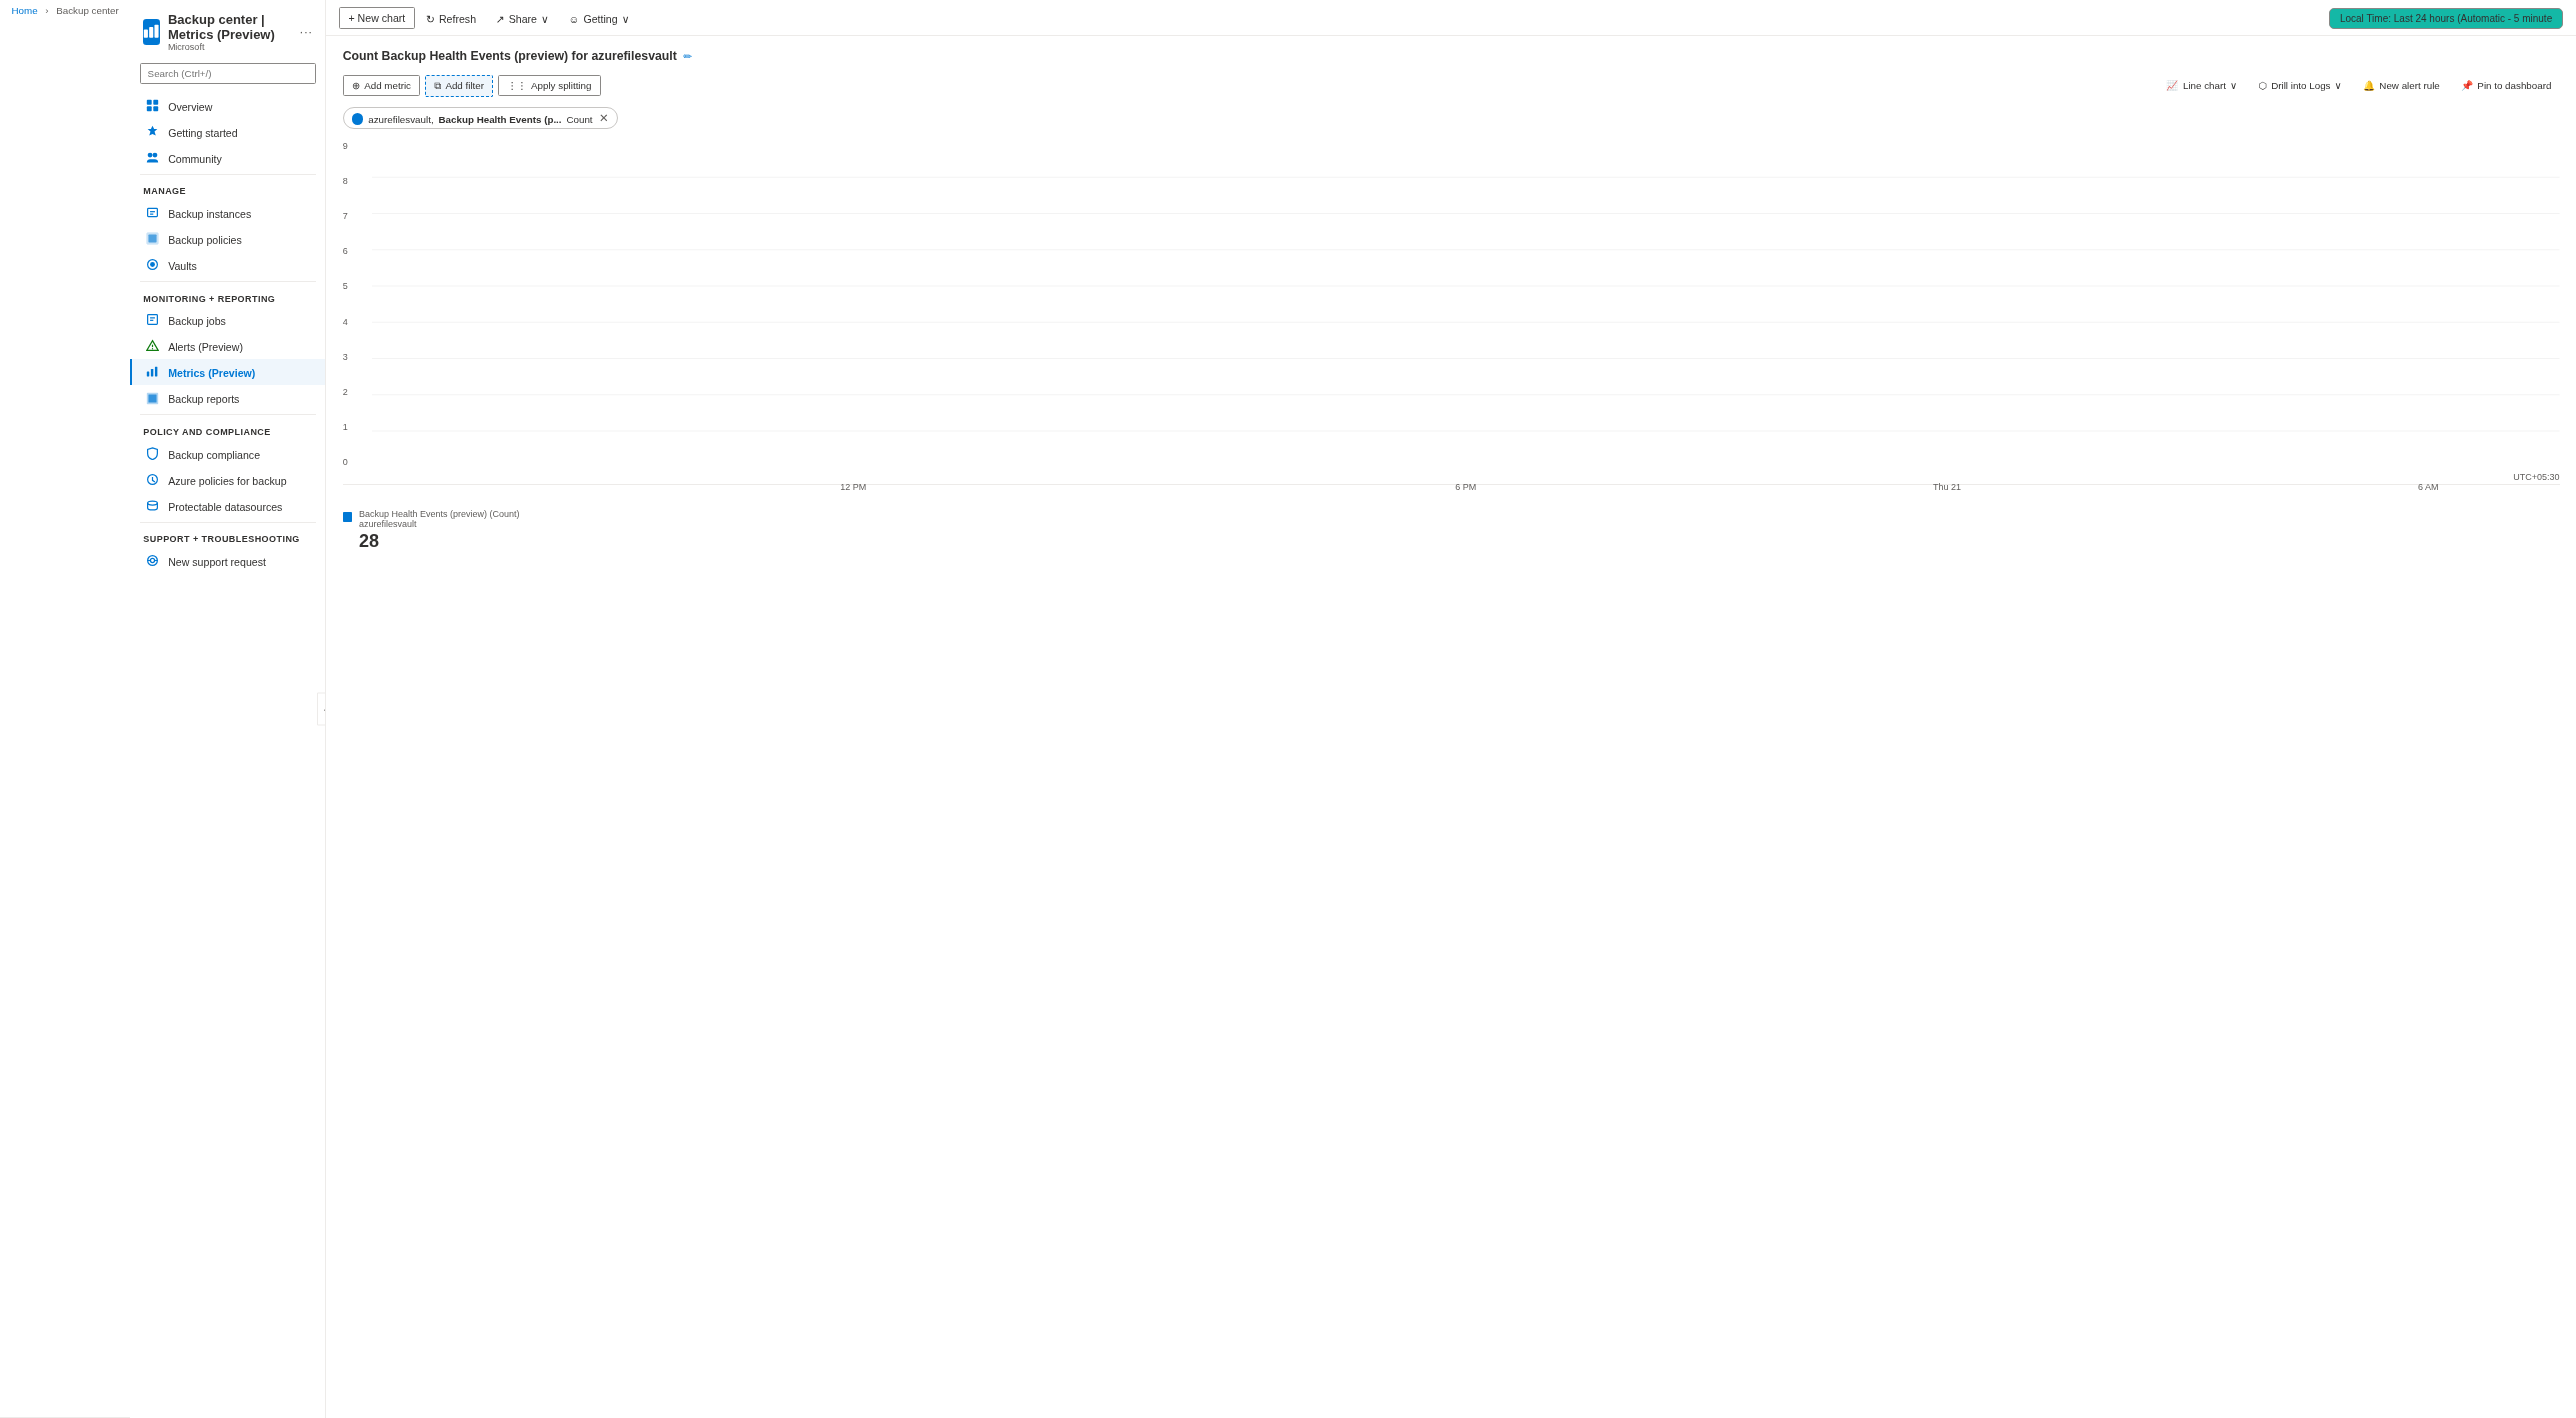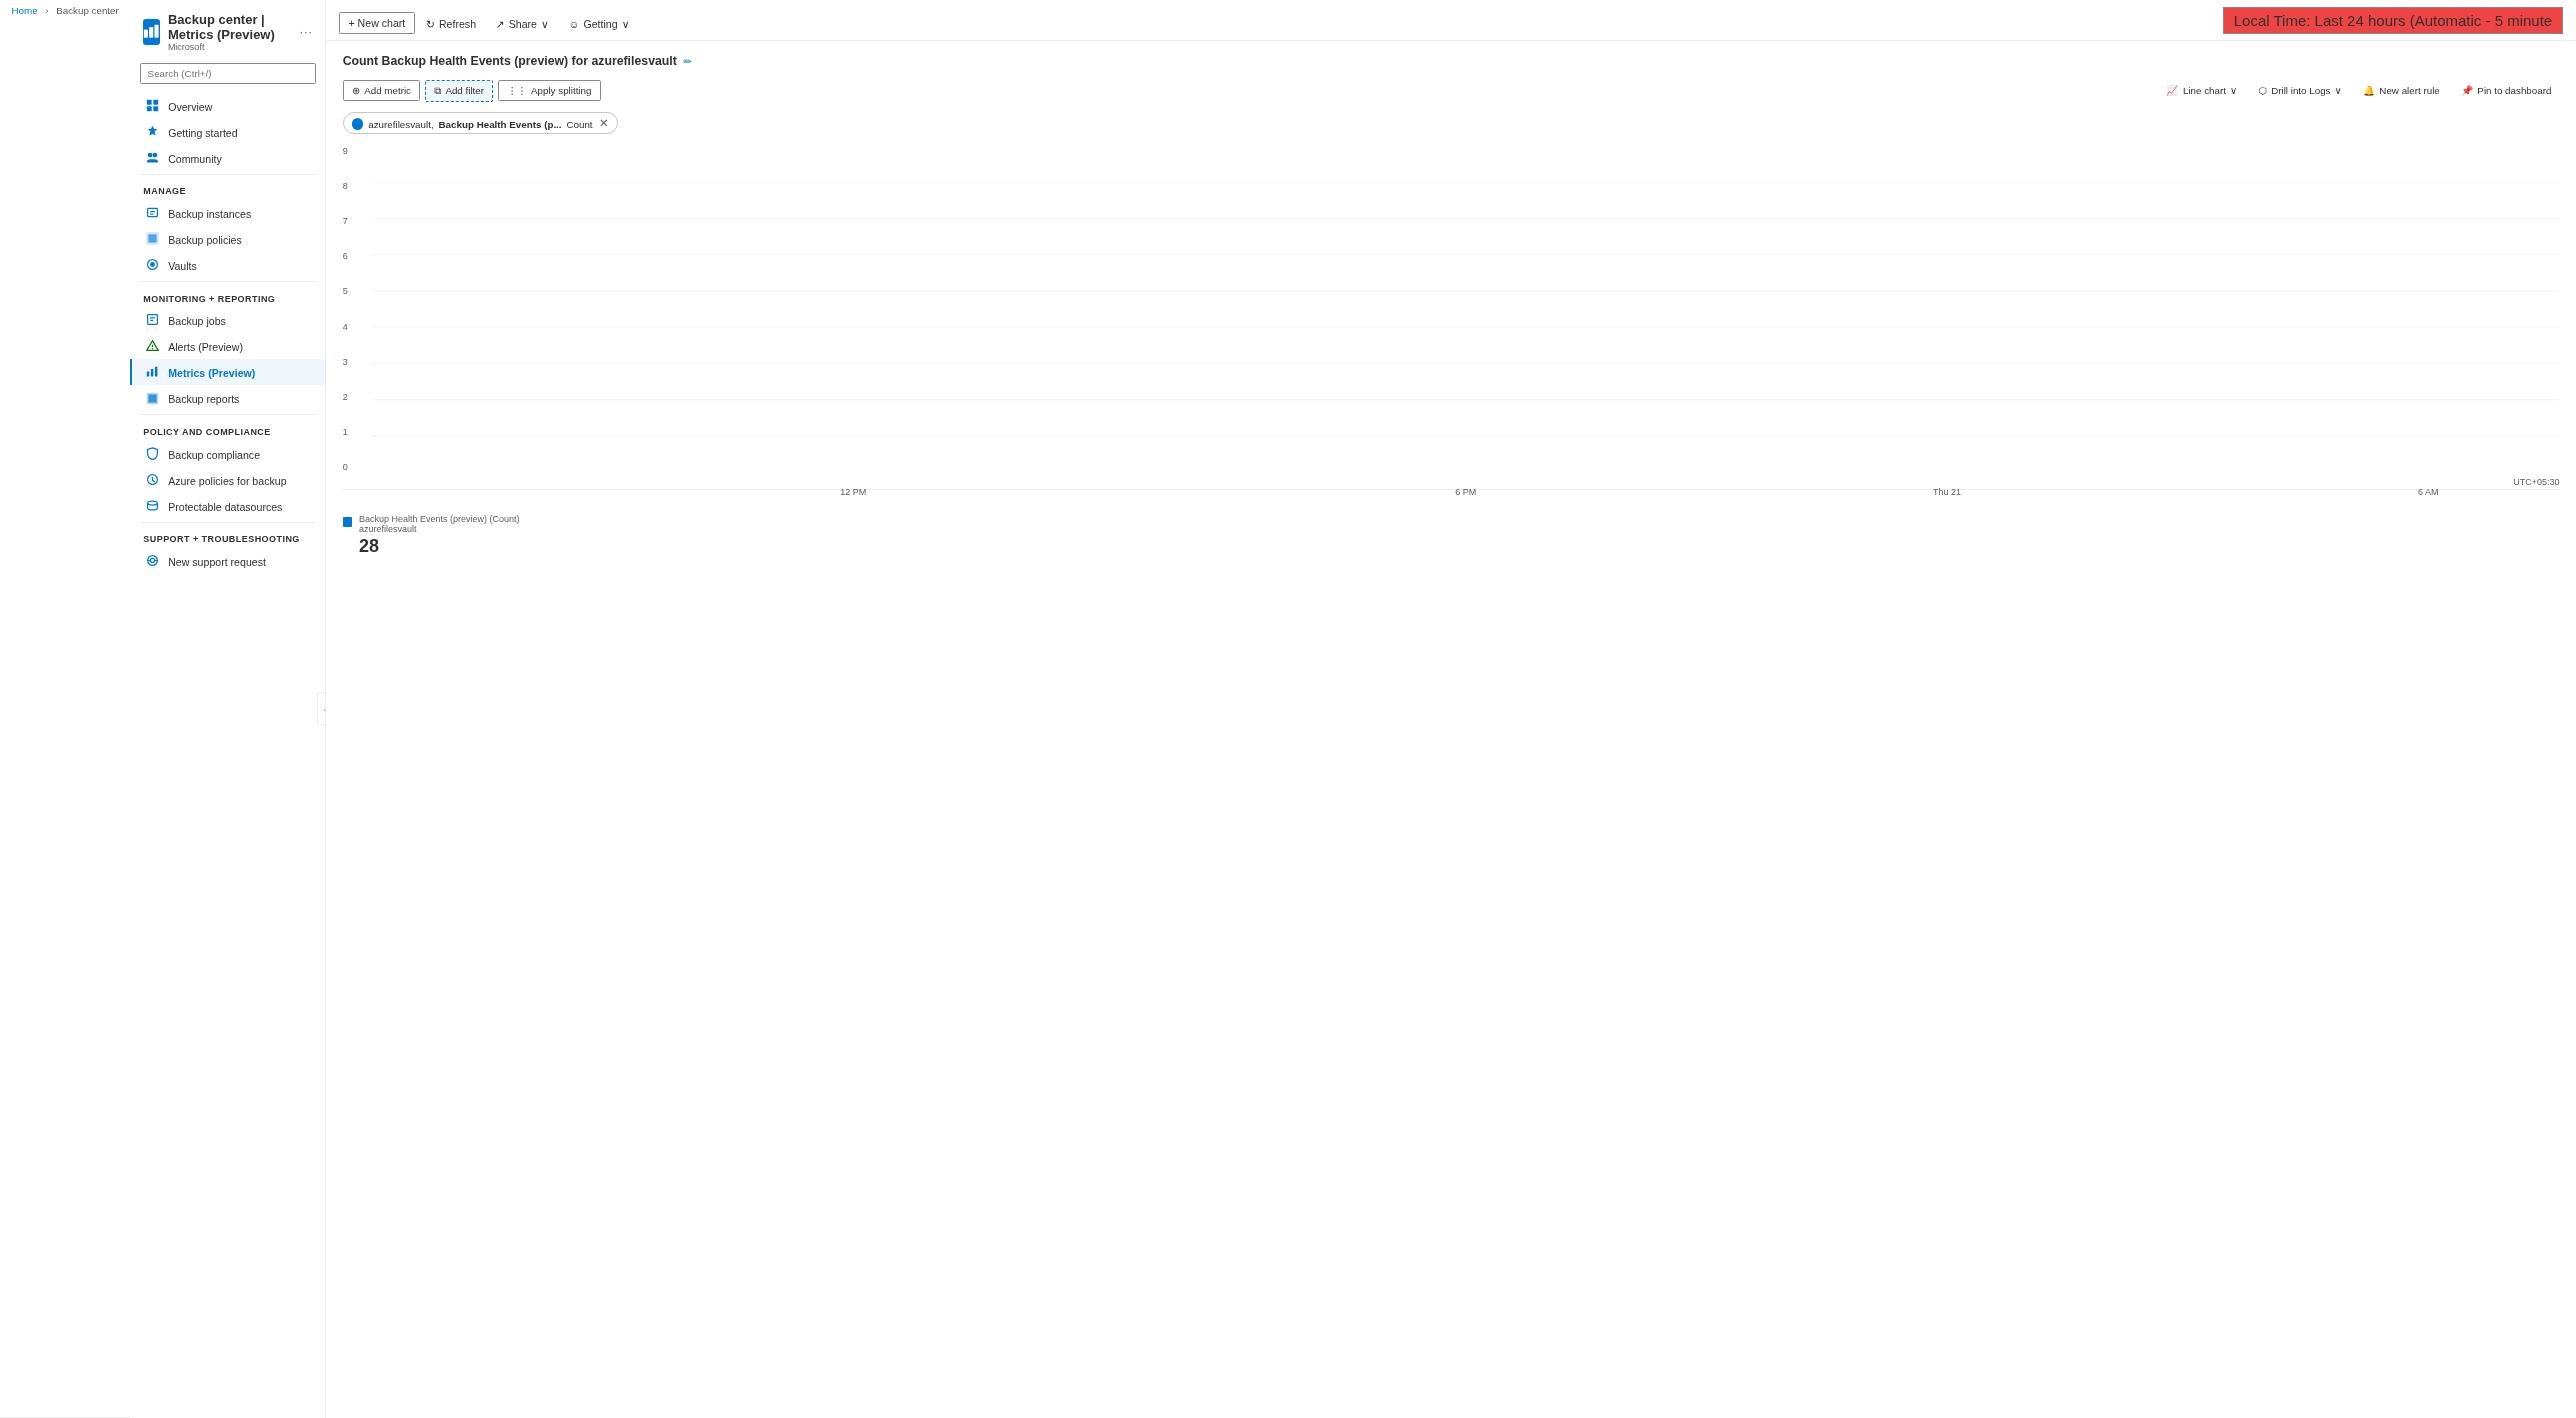--- a/index.html
+++ b/index.html
@@ -35,21 +35,21 @@
     .sidebar-item .item-icon { width: 14.7px; height: 14.7px; display: flex; align-items: center; justify-content: center; flex-shrink: 0; }
 
     
     .content-area { flex: 1; display: flex; flex-direction: column; overflow: hidden; }
 
     
     .toolbar { display: flex; align-items: flex-end; padding: 6.5px 13px; border-bottom: 0.8px solid #edebe9; gap: 3.3px; background: #fff; }
     .toolbar-btn { display: flex; align-items: center; gap: 4.1px; padding: 4.1px 8.2px; background: #fff; border: 0.8px solid #8a8886; border-radius: 1.6px; cursor: pointer; font-size: 10.6px; color: #323130; white-space: nowrap; }
     .toolbar-btn.no-border { border: none; background: transparent; }
     .toolbar-right { margin-left: auto; }
-    .time-range-btn { padding: 4.1px 9.8px; border: 0.8px solid #8a8886; border-radius: 0; font-size: 15px; cursor: pointer; background: #ef4444; color: #323130; }
+    .time-range-btn { padding: 4.1px 9.8px; border: 0.8px solid #8a8886; border-radius: 5px; font-size: 10px; cursor: pointer; background: #14b8a6; color: #323130; }
 
     
     .chart-container { flex: 1; padding: 13px 16.4px; overflow: auto; background: #fff; }
     .chart-title-row { display: flex; align-items: center; gap: 6.5px; margin-bottom: 11.5px; }
     .chart-title { font-size: 12.3px; font-weight: 600; color: #323130; }
     .edit-icon { color: #0078d4; cursor: pointer; }
 
     .chart-controls { display: flex; align-items: center; gap: 4.9px; margin-bottom: 9.8px; }
     .chart-ctrl-btn { display: flex; align-items: center; gap: 4.1px; padding: 4.1px 8.2px; background: #fff; border: 0.8px solid #8a8886; border-radius: 1.6px; cursor: pointer; font-size: 9.8px; color: #323130; }
     .chart-ctrl-btn.active-filter { border: 1.6px dashed #0078d4; background: #eff6fc; }

